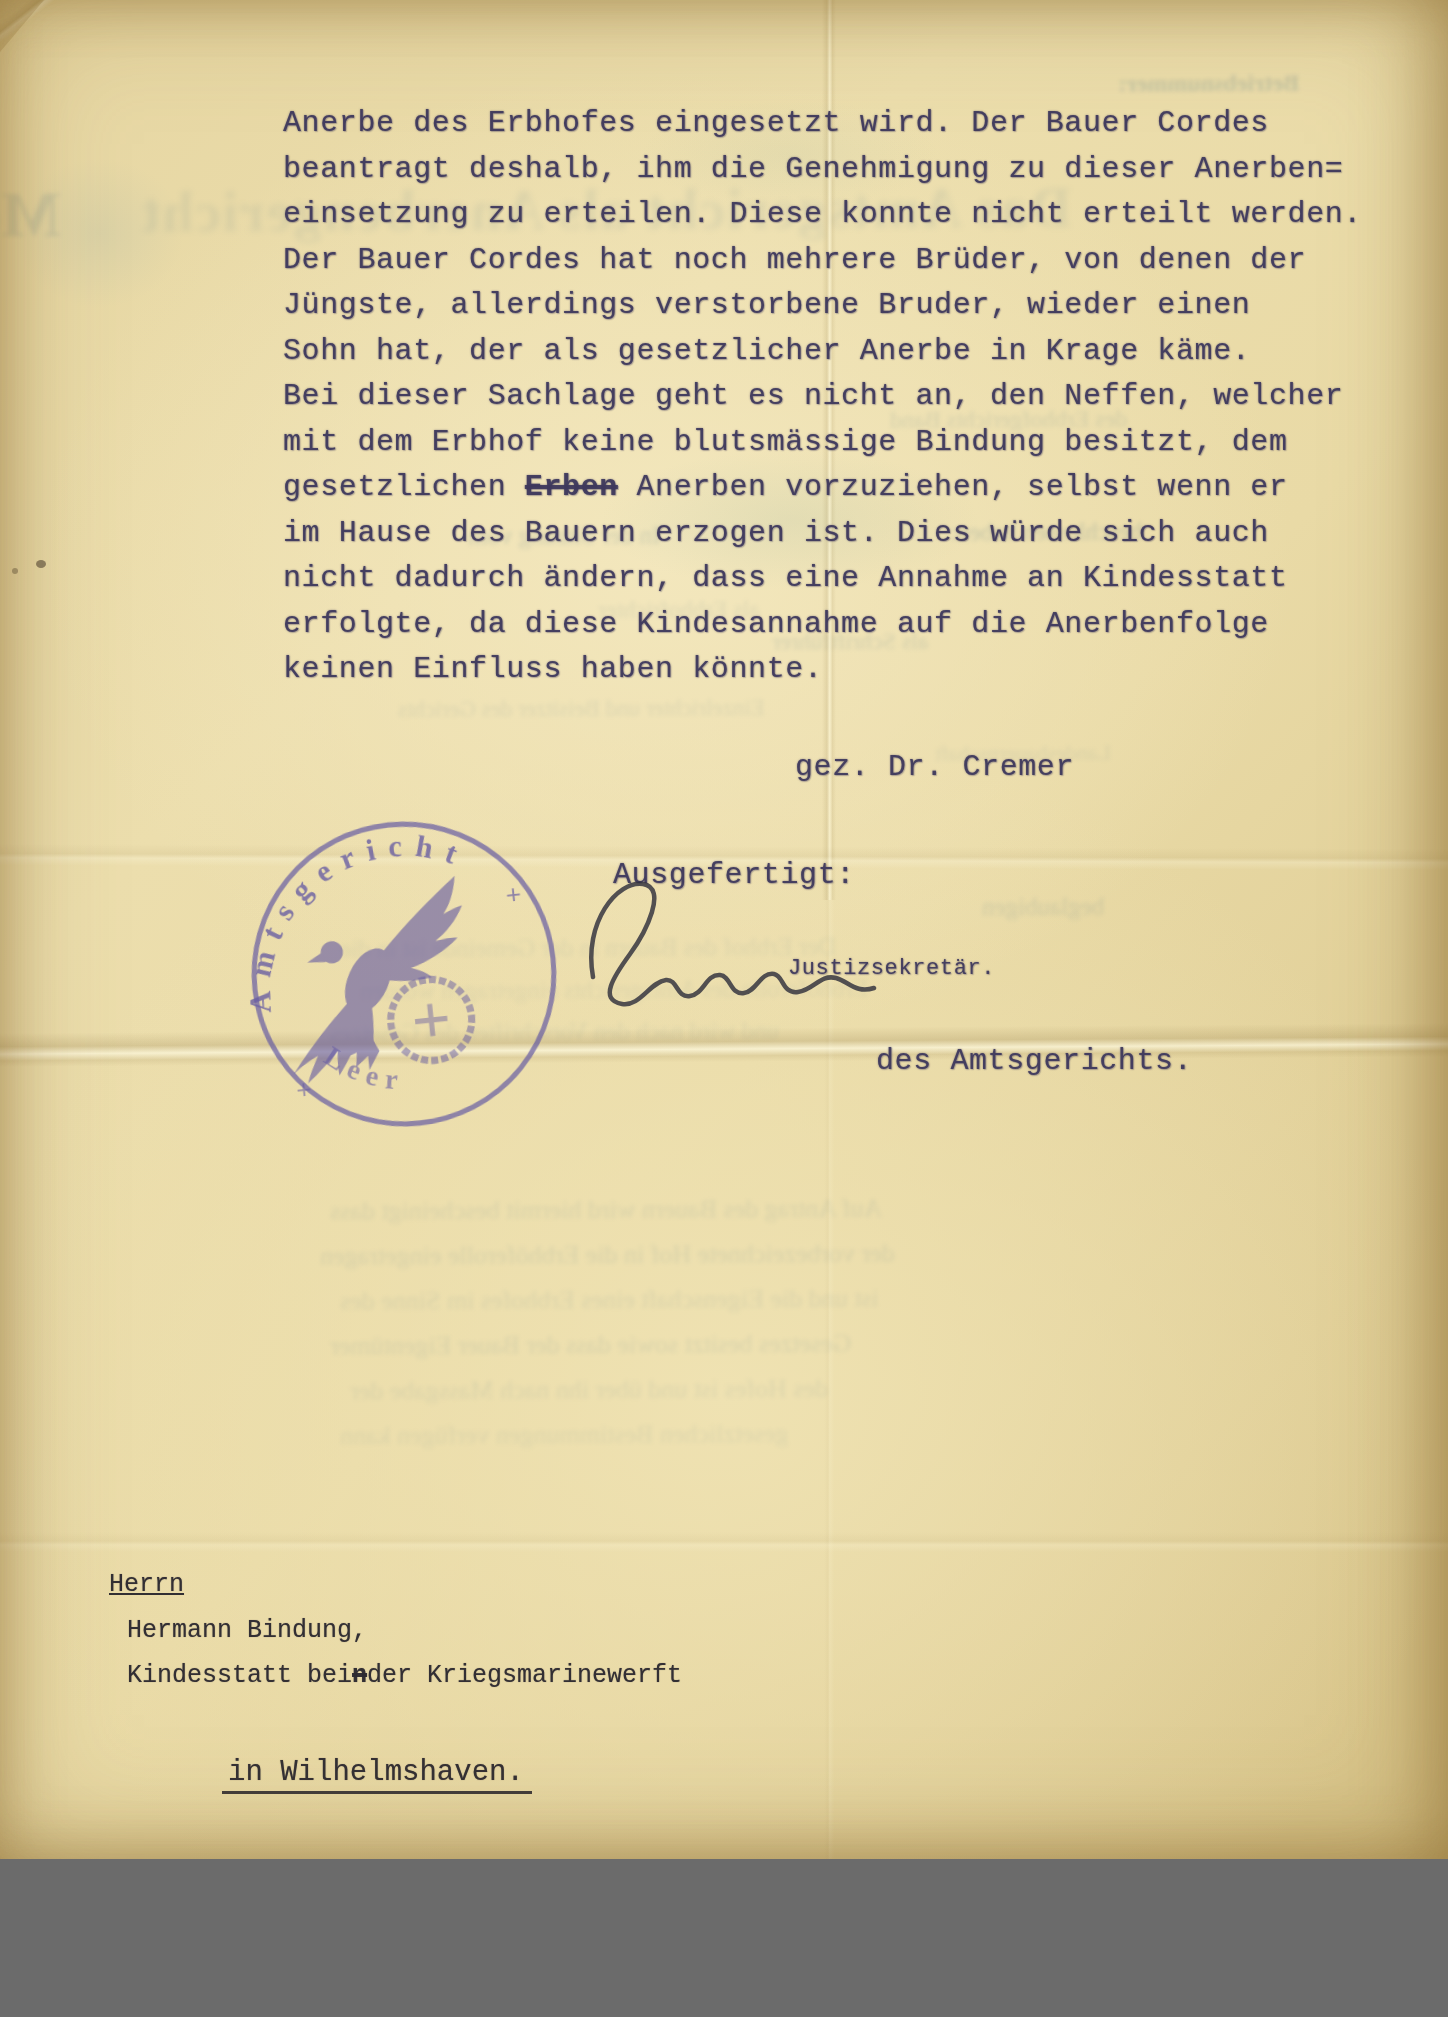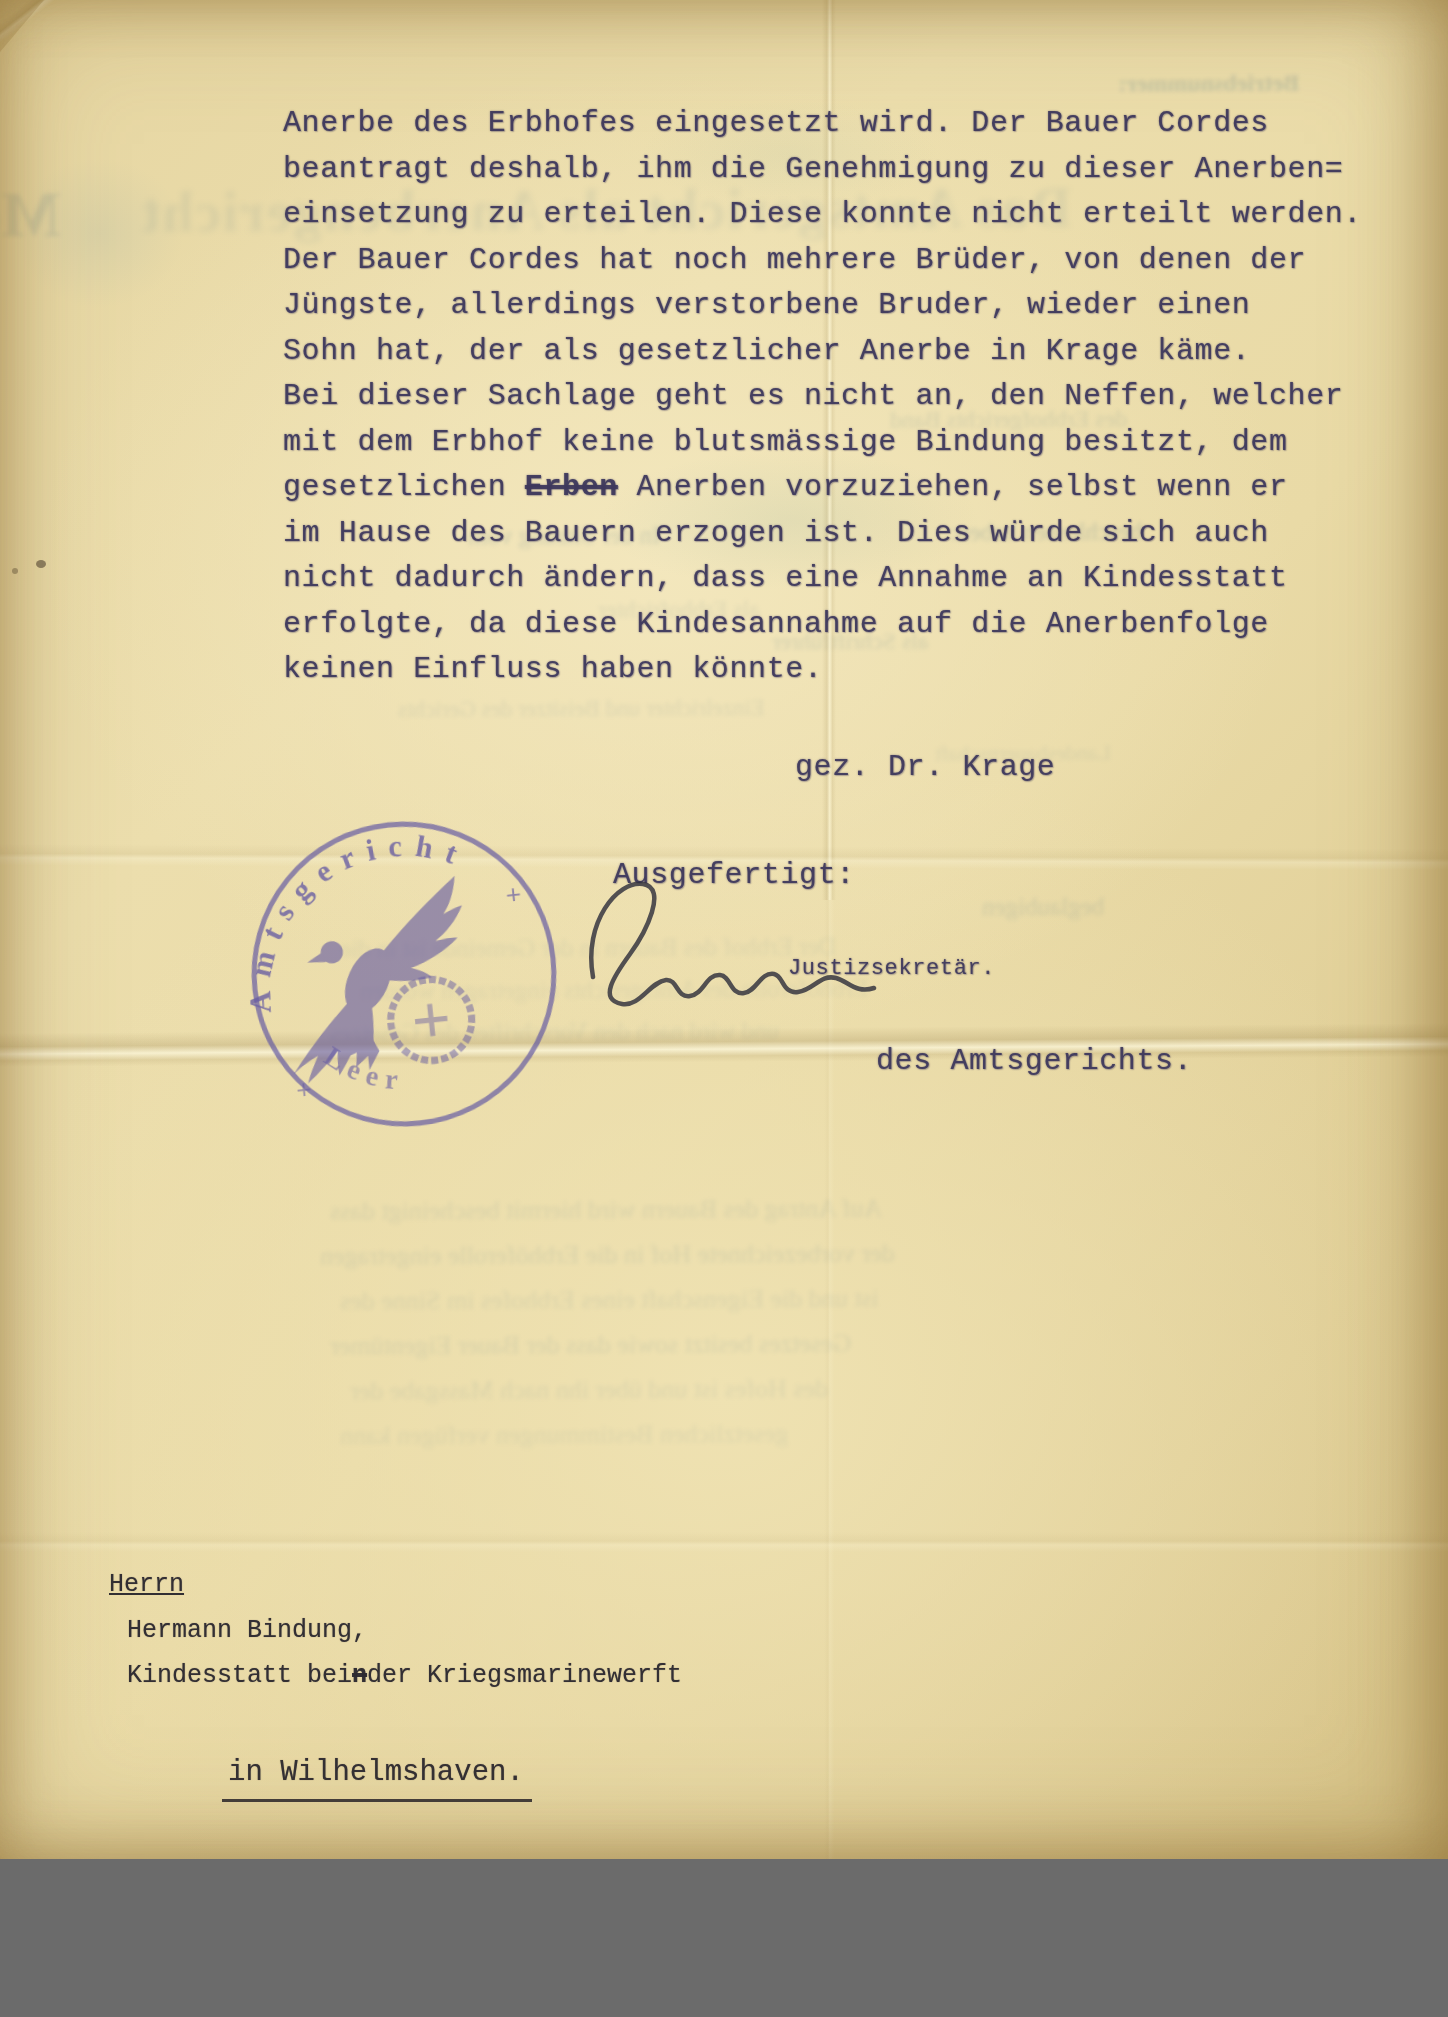--- a/index.html
+++ b/index.html
@@ -58,21 +58,21 @@
   .ausgefertigt{left:613px;top:858px;font-size:30px;letter-spacing:.6px;}
   .justiz{left:788px;top:956px;font-size:22px;letter-spacing:.6px;}
   .clerk1{left:497px;top:1000px;font-size:30px;letter-spacing:.6px;}
   .clerk2{left:876px;top:1044px;font-size:30px;letter-spacing:.6px;}
   
   .addr{position:absolute;z-index:10;color:rgba(45,42,48,.95);white-space:pre;
     font-size:25px;letter-spacing:0;text-shadow:0 0 1px rgba(45,42,48,.5);}
   .addr1{left:109px;top:1570px;text-decoration:underline;}
   .addr2{left:127px;top:1616px;}
   .addr3{left:127px;top:1661px;}
-  .addr4{left:228px;top:1756px;font-size:29px;border-bottom:3px solid rgba(45,42,48,.9);padding:0 8px 10px 6px;margin-left:-6px;}
+  .addr4{left:228px;top:1756px;font-size:29px;border-bottom:3px solid rgba(45,42,48,.9);padding:0 8px 2px 6px;margin-left:-6px;}
   
   .stamp{position:absolute;left:242px;top:812px;width:324px;height:324px;z-index:5;
     filter:blur(.7px);transform:rotate(-6deg);opacity:.9;}
   .signature{position:absolute;left:538px;top:862px;width:410px;height:170px;z-index:12;}
 </style>
 </head>
 <body>
 
 <div class="page">
 
@@ -110,21 +110,21 @@
   <div class="crease corner-tear"></div>
   <div class="stain stain-green"></div>
   <div class="stain stain-green2"></div>
   <div class="stain stain-blue"></div>
   <div class="stain ink-dot1"></div>
   <div class="stain ink-dot2"></div>
   <div class="stain ink-dot3"></div>
 
   <div class="tw body-text" id="body-lines"><div class="tline">Anerbe des Erbhofes eingesetzt wird. Der Bauer Cordes</div><div class="tline">beantragt deshalb, ihm die Genehmigung zu dieser Anerben=</div><div class="tline">einsetzung zu erteilen. Diese konnte nicht erteilt werden.</div><div class="tline">Der Bauer Cordes hat noch mehrere Brüder, von denen der</div><div class="tline">Jüngste, allerdings verstorbene Bruder, wieder einen</div><div class="tline">Sohn hat, der als gesetzlicher Anerbe in Krage käme.</div><div class="tline">Bei dieser Sachlage geht es nicht an, den Neffen, welcher</div><div class="tline">mit dem Erbhof keine blutsmässige Bindung besitzt, dem</div><div class="tline">gesetzlichen <span class="struck">Erben</span> Anerben vorzuziehen, selbst wenn er</div><div class="tline">im Hause des Bauern erzogen ist. Dies würde sich auch</div><div class="tline">nicht dadurch ändern, dass eine Annahme an Kindesstatt</div><div class="tline">erfolgte, da diese Kindesannahme auf die Anerbenfolge</div><div class="tline">keinen Einfluss haben könnte.</div></div>
 
-  <div class="tw gez">gez. Dr. Krage</div>
+  <div class="tw gez">gez. Dr. Cremer</div>
   <div class="tw ausgefertigt">Ausgefertigt:</div>
 
   <svg class="stamp" viewBox="0 0 320 320">
     <g stroke="#584ea2" fill="#584ea2">
       <circle cx="160" cy="160" r="148" fill="none" stroke-width="5" opacity=".7"></circle>
       <defs>
         <path id="arcTop" d="M 30 210 A 134 134 0 1 1 290 210" fill="none"></path>
         <path id="arcBot" d="M 40 186 A 126 126 0 0 0 280 186" fill="none"></path>
       </defs>
       <text font-family="Liberation Serif,serif" font-size="30" font-weight="bold" letter-spacing="12" opacity=".78" stroke="none">

